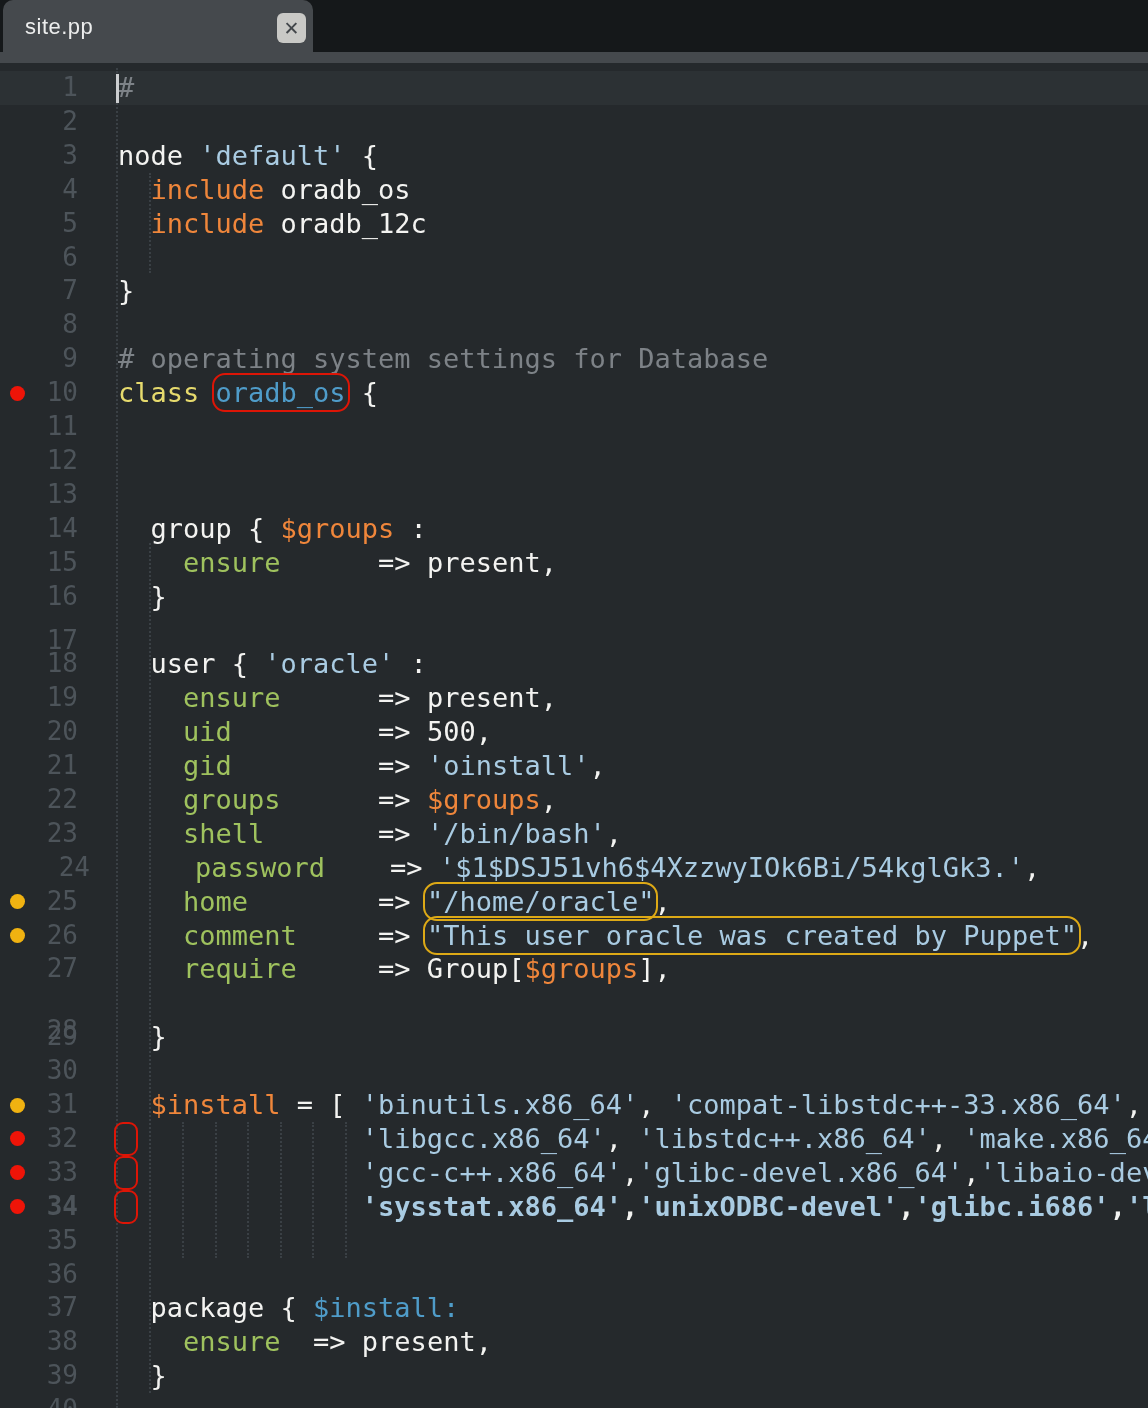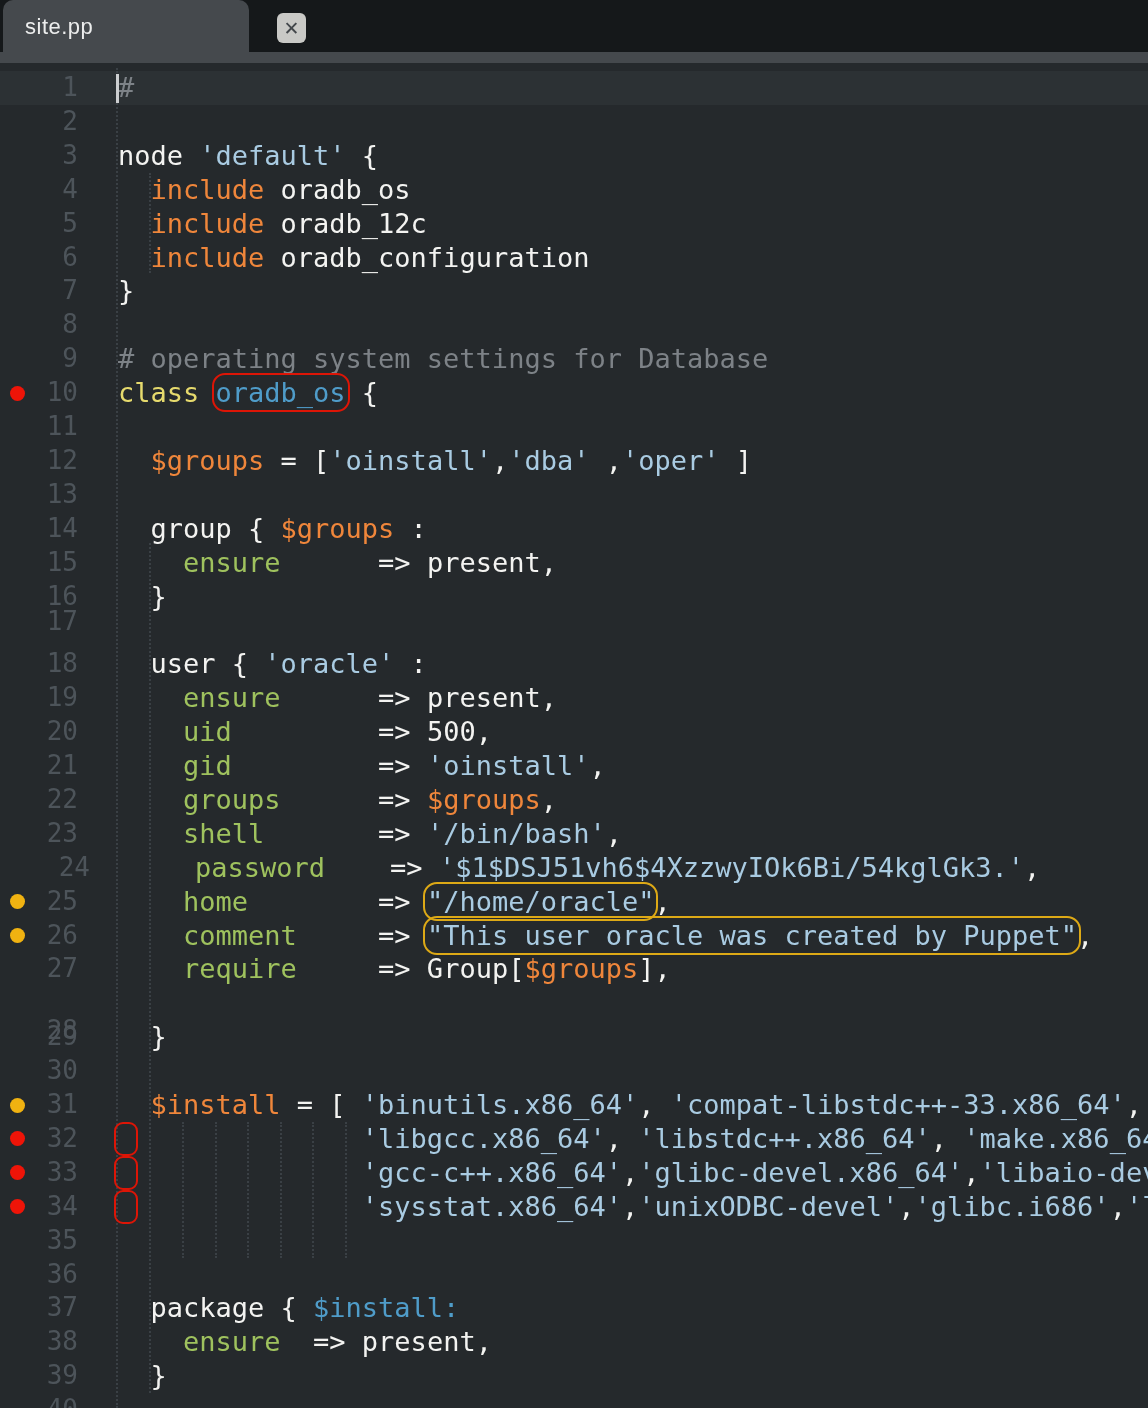--- a/index.html
+++ b/index.html
@@ -2,21 +2,21 @@
 <html style="--bg: #25292c; --tabbarbg: #15181a; --tabbg: #45494d; --text: #f3f3f1; --comment: #7d8287; --orange: #ef863b; --yellow: #e6da6d; --green: #9fc25e; --string: #a9cbe2; --blue: #4f9cc9; --lnum: #4d545a; --dotred: #ee1408; --dotorange: #f0b211; --boxred: #dd1506; --boxorange: #dda916; --guide: #3a4045; --curline: #2c3134; --cursor: #ccced0;"><head>
 <meta charset="utf-8">
 <style>
   * { margin:0; padding:0; box-sizing:border-box; }
   html,body { width:1148px; height:1408px; overflow:hidden; }
   body { background:var(--bg); font-family:"DejaVu Sans Mono", monospace; position:relative; }
 
   
   .tabbar { position:absolute; top:0; left:0; width:1148px; height:63px; background:var(--tabbarbg); }
   .tabstrip { position:absolute; bottom:0; left:0; width:100%; height:11px; background:var(--tabbg); }
-  .tab { position:absolute; left:3px; top:0; width:246px; height:63px; background:var(--tabbg);
+  .tab { position:absolute; left:3px; top:0; width:310px; height:63px; background:var(--tabbg);
          border-radius:10px 10px 0 0; }
   .tab-title { position:absolute; left:22px; top:14px; font-family:"Liberation Sans", sans-serif;
                font-size:22px; color:#eceded; letter-spacing:0.5px; }
   .tab-close { position:absolute; left:274px; top:13px; width:29px; height:30px; background:#c9c9c6;
                border-radius:6px; color:#43474b; font-size:19px; line-height:30px; text-align:center;
                font-weight:bold; font-family:"DejaVu Sans", sans-serif; cursor:pointer; }
 
   
   .editor { position:absolute; top:63px; left:0; width:1148px; height:1345px; overflow:hidden; background:var(--bg); }
   .curline { position:absolute; left:0; top:8px; width:100%; height:33.9px; background:var(--curline); }
@@ -85,21 +85,20 @@
       <div class="row" style="top: 109.7px;">
         <span class="lnum">4</span>
         <span class="code"><span class="tok-w">  </span><span class="tok-o">include</span><span class="tok-w"> oradb_os</span></span>
       </div>
       <div class="row" style="top: 143.6px;">
         <span class="lnum">5</span>
         <span class="code"><span class="tok-w">  </span><span class="tok-o">include</span><span class="tok-w"> oradb_12c</span></span>
       </div>
       <div class="row" style="top: 177.5px;">
         <span class="lnum">6</span>
-        <span class="code"><span class="tok-w">  </span><span class="tok-o">include</span><span class="tok-w"> oradb_configuration</span></span>
       </div>
       <div class="row" style="top: 211.4px;">
         <span class="lnum">7</span>
         <span class="code"><span class="tok-w">}</span></span>
       </div>
       <div class="row" style="top: 245.3px;">
         <span class="lnum">8</span>
         <span class="code"></span>
       </div>
       <div class="row" style="top: 279.2px;">
@@ -110,39 +109,38 @@
         <span class="dot red"></span>
         <span class="lnum">10</span>
         <span class="code"><span class="tok-y">class</span><span class="tok-w"> </span><span class="tok-b box-red">oradb_os</span><span class="tok-w"> {</span></span>
       </div>
       <div class="row" style="top: 347px;">
         <span class="lnum">11</span>
         <span class="code"></span>
       </div>
       <div class="row" style="top: 380.9px; padding-left: 28px;">
         <span class="lnum">12</span>
-        <span class="code"><span class="tok-w">  </span><span class="tok-o">$groups</span><span class="tok-w"> = [</span><span class="tok-s">'oinstall'</span><span class="tok-w">,</span><span class="tok-s">'dba'</span><span class="tok-w"> ,</span><span class="tok-s">'oper'</span><span class="tok-w"> ]</span></span>
       </div>
       <div class="row" style="top: 414.8px;">
         <span class="lnum">13</span>
         <span class="code"></span>
       </div>
       <div class="row" style="top: 448.7px;">
         <span class="lnum">14</span>
         <span class="code"><span class="tok-w">  group { </span><span class="tok-o">$groups</span><span class="tok-w"> :</span></span>
       </div>
       <div class="row" style="top: 482.6px;">
         <span class="lnum">15</span>
         <span class="code"><span class="tok-w">    </span><span class="tok-g">ensure</span><span class="tok-w">      =&gt; present,</span></span>
       </div>
       <div class="row" style="top: 516.5px;">
         <span class="lnum">16</span>
         <span class="code"><span class="tok-w">  }</span></span>
       </div>
-      <div class="row" style="top: 542px; padding-left: 16px;">
+      <div class="row" style="top: 561px; padding-left: 16px;">
         <span class="lnum">17</span>
         <span class="code"></span>
       </div>
       <div class="row" style="top: 584.3px;">
         <span class="lnum">18</span>
         <span class="code"><span class="tok-w">  user { </span><span class="tok-s">'oracle'</span><span class="tok-w"> :</span></span>
       </div>
       <div class="row" style="top: 618.2px;">
         <span class="lnum">19</span>
         <span class="code"><span class="tok-w">    </span><span class="tok-g">ensure</span><span class="tok-w">      =&gt; present,</span></span>
@@ -200,21 +198,21 @@
       <div class="row" style="top: 1058.9px;">
         <span class="dot red"></span>
         <span class="lnum">32</span>
         <span class="code"><span class="tok-w">               </span><span class="tok-s">'libgcc.x86_64'</span><span class="tok-w">, </span><span class="tok-s">'libstdc++.x86_64'</span><span class="tok-w">, </span><span class="tok-s">'make.x86_64'</span></span>
       </div>
       <div class="row" style="top: 1092.8px;">
         <span class="dot red"></span>
         <span class="lnum">33</span>
         <span class="code"><span class="tok-w">               </span><span class="tok-s">'gcc-c++.x86_64'</span><span class="tok-w">,</span><span class="tok-s">'glibc-devel.x86_64'</span><span class="tok-w">,</span><span class="tok-s">'libaio-devel.x86_64'</span></span>
       </div>
-      <div class="row" style="top: 1126.7px;">
+      <div class="row" style="top: 1126.7px; font-weight: bold;">
         <span class="dot red"></span>
         <span class="lnum">34</span>
         <span class="code"><span class="tok-w">               </span><span class="tok-s">'sysstat.x86_64'</span><span class="tok-w">,</span><span class="tok-s">'unixODBC-devel'</span><span class="tok-w">,</span><span class="tok-s">'glibc.i686'</span><span class="tok-w">,</span><span class="tok-s">'libaio.i686'</span></span>
       </div>
       <div class="row" style="top: 1160.6px;">
         <span class="lnum">35</span>
         <span class="code"></span>
       </div>
       <div class="row" style="top: 1194.5px;">
         <span class="lnum">36</span>

